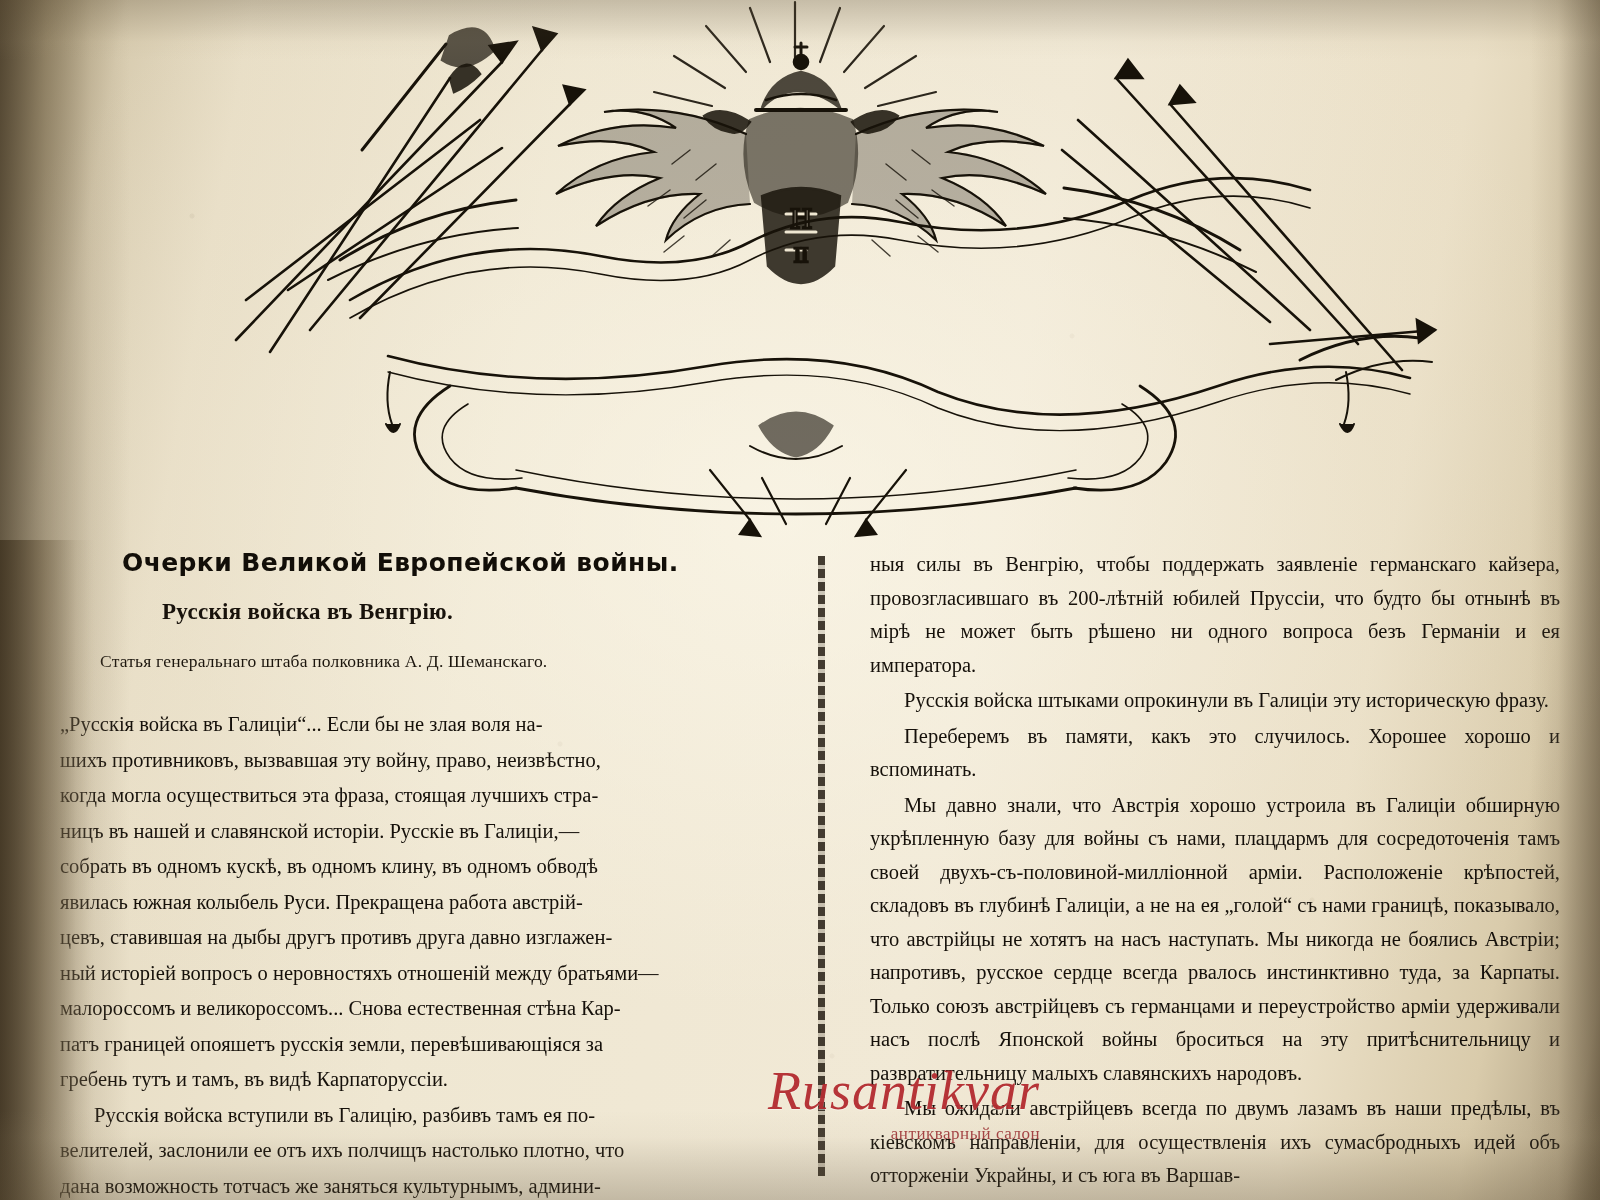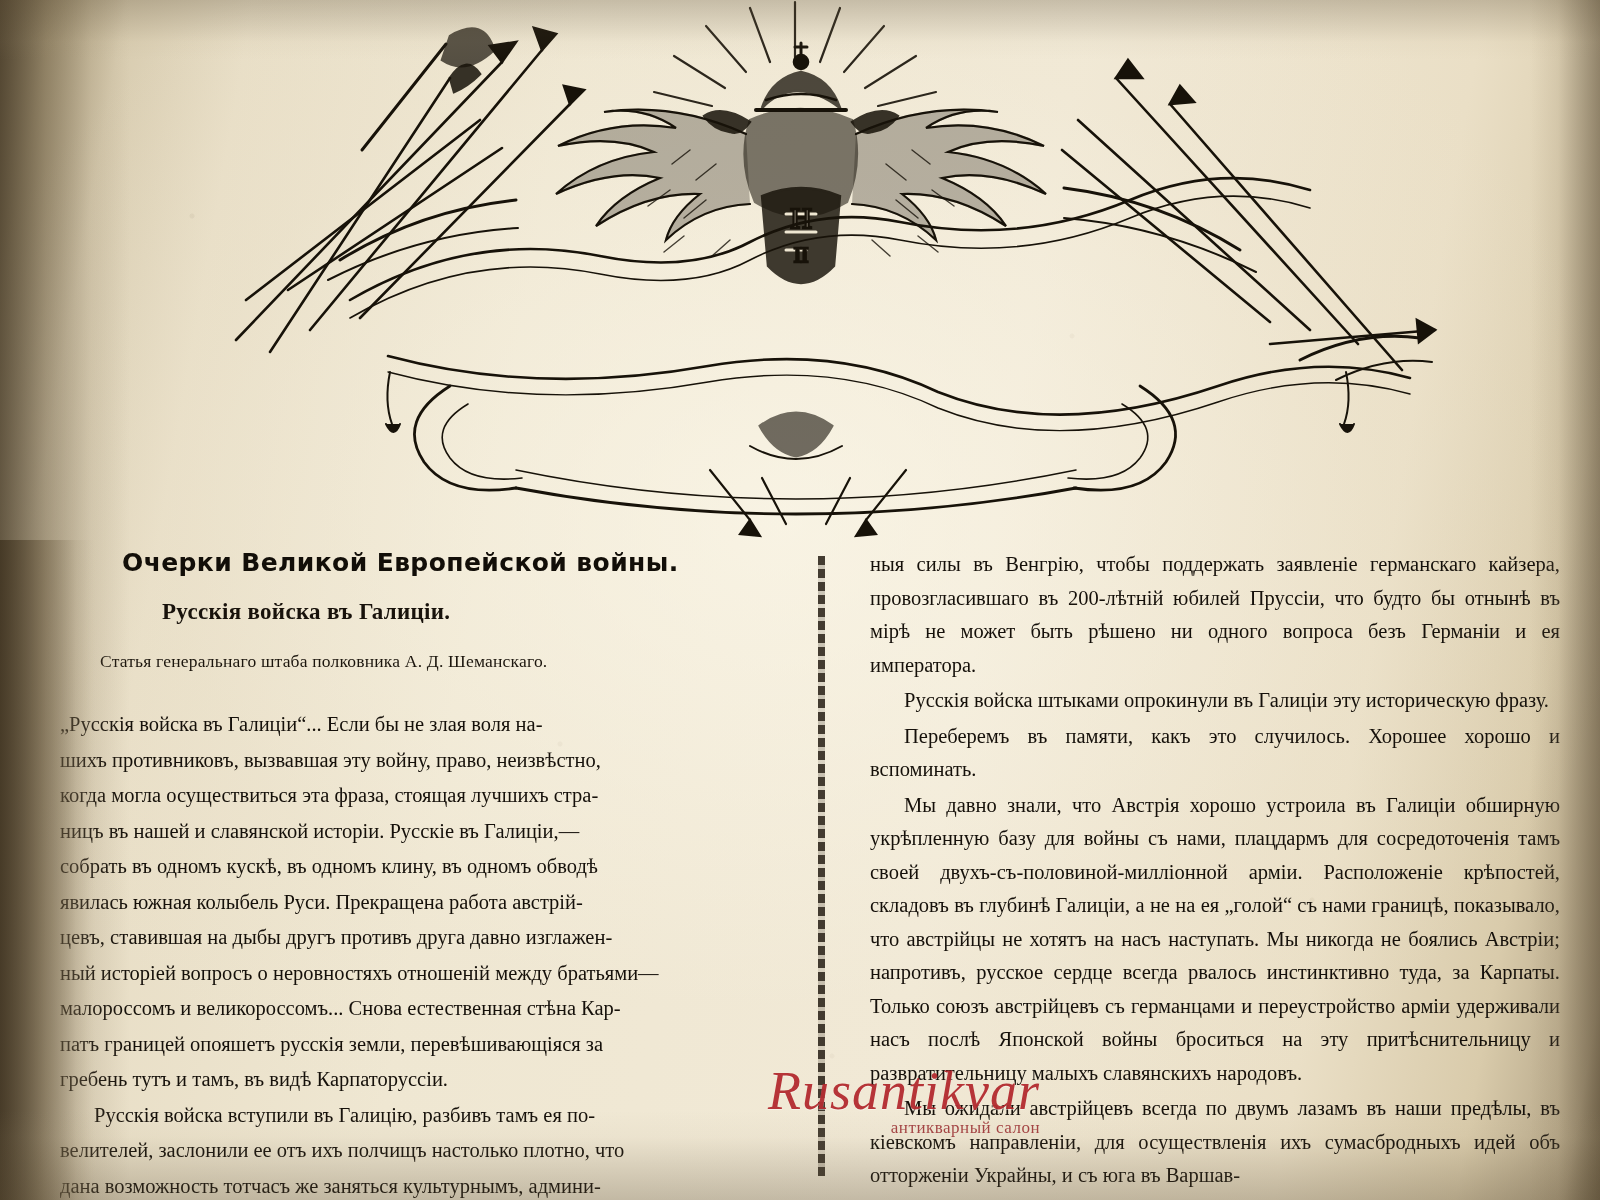--- a/index.html
+++ b/index.html
@@ -156,21 +156,21 @@
     font-size: 54px;
     color: rgba(176, 36, 40, 0.92);
     text-shadow: 0 1px 0 rgba(255,255,255,0.45);
     letter-spacing: 1px;
     line-height: 1;
   }
   .watermark .wm-sub {
     font-family: "Liberation Serif", serif;
     font-size: 17px;
     color: rgba(150, 40, 44, 0.85);
-    margin-top: 0;
+    margin-top: 6px;
     letter-spacing: .5px;
   }
 </style>
 </head>
 <body>
 
 <div class="page-photo">
 
   <div class="grain"></div>
 
@@ -316,21 +316,21 @@
       </g>
     </svg>
   </div>
 
   <div class="text-area">
 
     <div class="rule"></div>
 
     <div class="col col-left">
       <h1 class="article-title">Очерки Великой Европейской войны.</h1>
-      <h2 class="article-subtitle">Русскія войска въ Галиціи.</h2>
+      <h2 class="article-subtitle">Русскія войска въ Венгрію.</h2>
       <div class="byline">Статья генеральнаго штаба полковника А. Д. Шеманскаго.</div>
 
       <p class="body-p">„Русскія войска въ Галиціи“... Если бы не злая воля на-</p>
       <p class="body-p">шихъ противниковъ, вызвавшая эту войну, право, неизвѣстно,</p>
       <p class="body-p">когда могла осуществиться эта фраза, стоящая лучшихъ стра-</p>
       <p class="body-p">ницъ въ нашей и славянской исторіи. Русскіе въ Галиціи,—</p>
       <p class="body-p">собрать въ одномъ кускѣ, въ одномъ клину, въ одномъ обводѣ</p>
       <p class="body-p">явилась южная колыбель Руси. Прекращена работа австрій-</p>
       <p class="body-p">цевъ, ставившая на дыбы другъ противъ друга давно изглажен-</p>
       <p class="body-p">ный исторіей вопросъ о неровностяхъ отношеній между братьями—</p>

